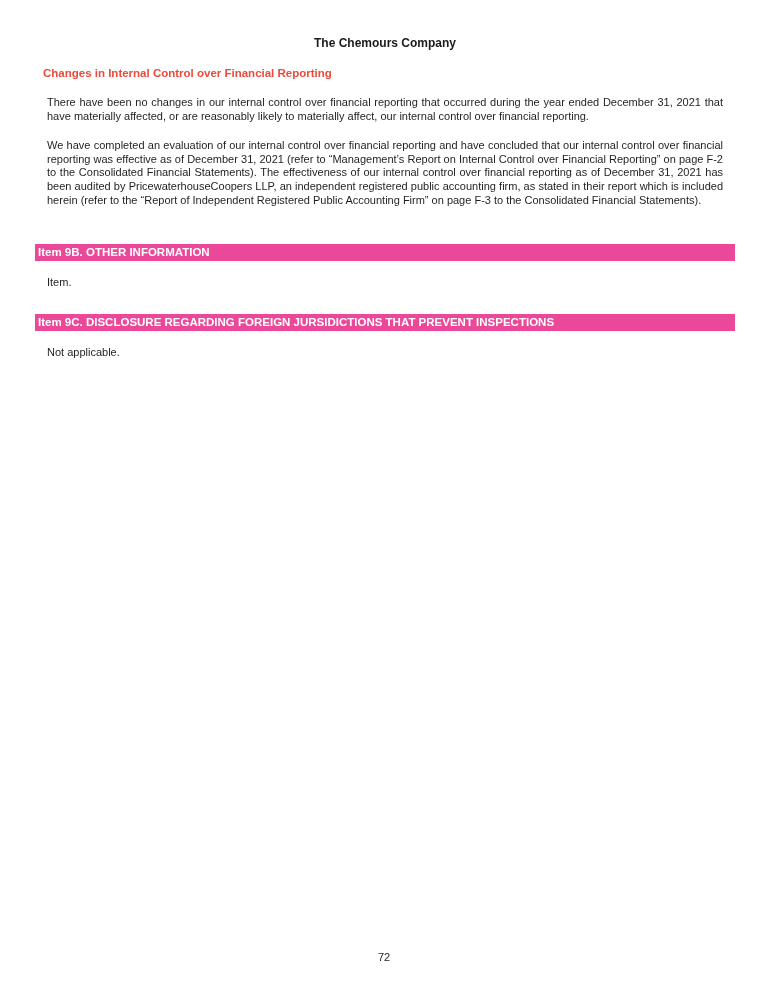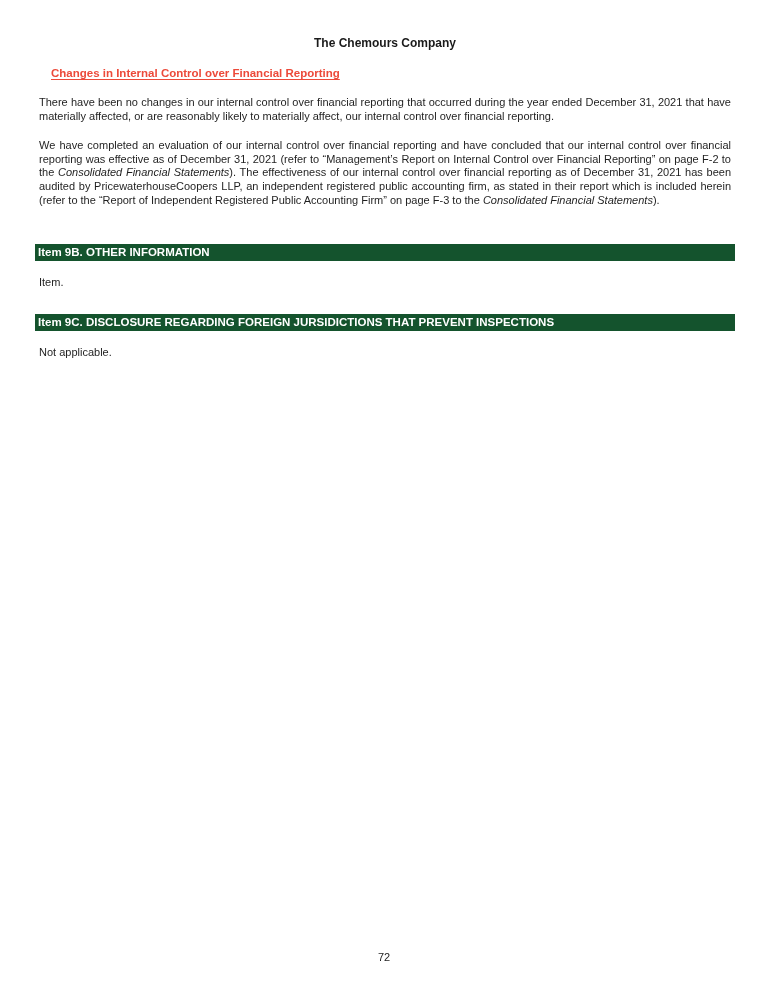--- a/index.html
+++ b/index.html
@@ -16,51 +16,50 @@
     overflow: hidden;
   }
   .doc-header {
     text-align: center;
     font-weight: bold;
     font-size: 12px;
     color: #1a1a1a;
     line-height: 12px;
   }
   .red-heading {
-    margin: 16px;
+    margin: 8px;
     color: #ec4a3a;
     font-weight: bold;
     font-size: 11.5px;
-    text-decoration: underline;
     text-underline-offset: 2px;
     line-height: 13px;
   }
   .red-heading.first { margin-top: 18px; }
   .red-heading.second { margin-top: 33px; }
   .body-text {
-    margin: 4px;
+    margin: 12px;
     font-size: 11px;
     line-height: 13.6px;
     text-align: justify;
     color: #1f1f1f;
   }
   .body-text.after-heading { margin-top: 16px; }
   .body-text.after-banner { margin-top: 15px; }
   .item-banner {
-    background: #14532d;
+    background: #ec4899;
     color: #ffffff;
     font-weight: bold;
     font-size: 11.5px;
     line-height: 13px;
     padding: 2px 3px 2px 3px;
     margin-left: 0;
   }
   .item-banner.first { margin-top: 37px; }
   .item-banner.second { margin-top: 24px; }
-  .italic { font-style: italic; }
+  .italic { }
   .page-footer {
     position: absolute;
     top: 951px;
     left: 0;
     width: 768px;
     text-align: center;
     font-size: 11px;
     color: #1f1f1f;
   }
 </style>

